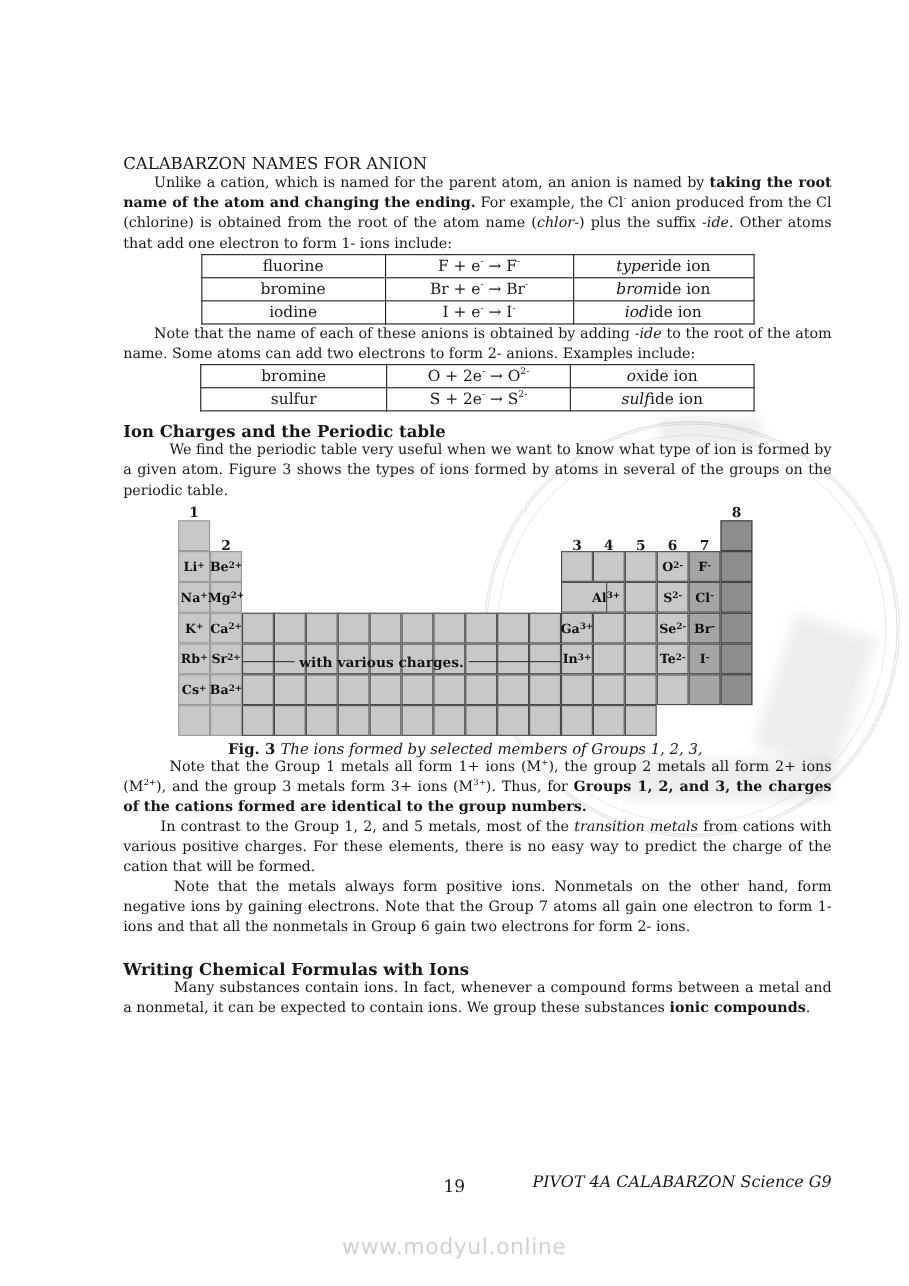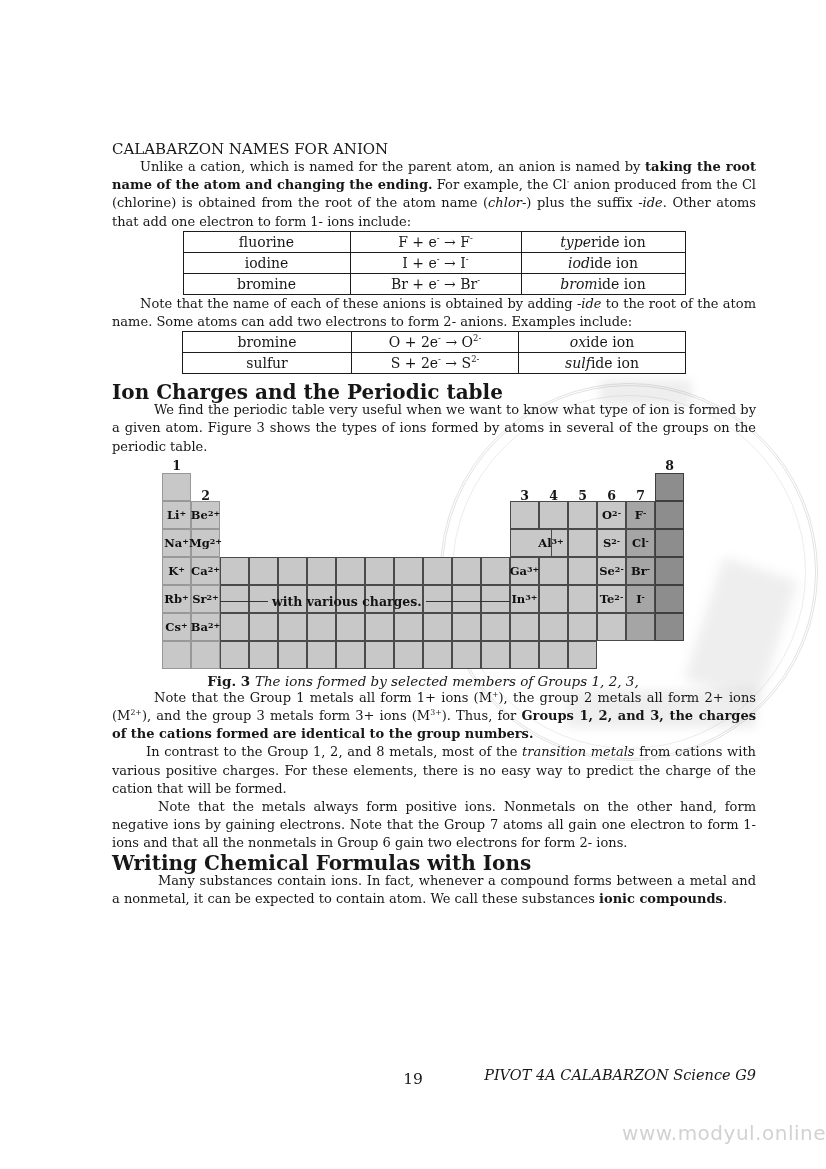--- a/index.html
+++ b/index.html
@@ -2,38 +2,38 @@
 <html><head>
 <meta charset="utf-8">
 <style>
   html,body{margin:0;padding:0;background:#e8e8e8;}
   .page{
     position:relative;width:826px;height:1169px;margin:0 auto;background:#ffffff;
     font-family:"DejaVu Serif",serif;color:#171717;overflow:hidden;
   }
   .content{position:absolute;left:112px;top:140px;width:644px;}
   .h-caps{font-size:15px;font-weight:normal;margin:0;line-height:18px;}
-  .h-bold{font-size:20px;font-weight:bold;margin:0;line-height:18px;}
+  .h-bold{font-size:15px;font-weight:bold;margin:0;line-height:18px;}
   p.body{font-size:13px;line-height:18.2px;text-align:justify;margin:0;}
   .st-b{font-weight:bold;}
   .st-i{font-style:italic;}
   sup{font-size:0.6em;line-height:0;vertical-align:super;}
 
   
   table.datatable{border-collapse:collapse;margin:0 auto;font-size:14px;}
   table.datatable td{border:1.6px solid #1c1c1c;text-align:center;padding:0 24px;height:20px;}
   .t-one{margin-top:6px;}
   .t-one td:nth-child(1){width:118px;}
   .t-one td:nth-child(2){width:122px;}
   .t-one td:nth-child(3){width:115px;}
   .t-two{margin-top:1px;}
   .t-two td:nth-child(1){width:120px;}
   .t-two td:nth-child(2){width:118px;}
   .t-two td:nth-child(3){width:118px;}
-  .mt5{margin-top:1px;} .mt8{margin-top:8px;} .mt9{margin-top:9px;}
+  .mt5{margin-top:19px;} .mt8{margin-top:8px;} .mt9{margin-top:9px;}
   .mt11{margin-top:11px;} .mt1{margin-top:1px;}
 
   
   .figure{position:relative;margin:2px 0 0 50px;width:522px;height:211px;}
   .fig-cell{
     position:absolute;width:29px;height:28px;box-sizing:border-box;
     border:1.2px solid #4a4a4a;background:#c8c8c8;
     display:flex;align-items:center;justify-content:center;
     font-weight:bold;font-size:11.5px;color:#101010;
   }
@@ -49,21 +49,21 @@
   .trans-line1{text-align:center;}
   .trans-line2{display:flex;align-items:center;}
   .trans-line2 .rule{height:1.5px;background:#333;}
   .trans-line2 .rule.left{width:48px;margin-right:4px;}
   .trans-line2 .rule.right{flex:1;margin-left:4px;}
   .fig-caption{width:522px;margin:4px 0 0 50px;text-align:center;font-size:13.5px;line-height:16px;}
 
   
   .page-number{position:absolute;left:0;top:1070px;width:826px;text-align:center;font-size:15.5px;}
   .book-title{position:absolute;right:70px;top:1067px;font-size:14.5px;font-style:italic;}
-  .site-watermark{position:absolute;left:0;top:1121px;width:826px;text-align:right;
+  .site-watermark{position:absolute;left:0;top:1121px;width:826px;text-align:center;
     font-family:"DejaVu Sans",sans-serif;font-size:20px;color:#d2d2d2;letter-spacing:0.5px;}
 
   
   .stamp{position:absolute;left:440px;top:383px;width:372px;height:372px;
     border:3px double rgba(125,125,125,0.22);border-radius:50%;pointer-events:none;}
   .stamp::after{content:"";position:absolute;left:9px;top:9px;right:9px;bottom:9px;
     border:1px solid rgba(125,125,125,0.15);border-radius:50%;}
   .blob{position:absolute;background:rgba(150,150,150,0.16);pointer-events:none;}
   .blob.b1{left:702px;top:566px;width:78px;height:128px;filter:blur(6px);transform:rotate(18deg);}
   .blob.b2{left:566px;top:690px;width:190px;height:38px;filter:blur(5px);}
@@ -86,28 +86,28 @@
     <p class="body mt1" style="text-indent:28px;"><span>Unlike a cation, which is named for the parent atom, an anion is named by </span><span class="st-b">taking the root name of the atom and changing the ending.</span><span> For example, the Cl</span><sup>-</sup><span> anion produced from the Cl (chlorine) is obtained from the root of the atom name (</span><span class="st-i">chlor-</span><span>) plus the suffix </span><span class="st-i">-ide</span><span>. Other atoms that add one electron to form 1- ions include:</span></p>
 
     <table class="datatable t-one">
       <tbody>
           <tr>
             <td><span>fluorine</span></td>
             <td><span>F + e</span><sup>-</sup><span> → F</span><sup>-</sup></td>
             <td><span class="st-i">type</span><span>ride ion</span></td>
           </tr>
           <tr>
+            <td><span>bromine</span></td>
+            <td><span>Br + e</span><sup>-</sup><span> → Br</span><sup>-</sup></td>
+            <td><span class="st-i">brom</span><span>ide ion</span></td>
+          </tr>
+          <tr>
             <td><span>iodine</span></td>
             <td><span>I + e</span><sup>-</sup><span> → I</span><sup>-</sup></td>
             <td><span class="st-i">iod</span><span>ide ion</span></td>
-          </tr>
-          <tr>
-            <td><span>bromine</span></td>
-            <td><span>Br + e</span><sup>-</sup><span> → Br</span><sup>-</sup></td>
-            <td><span class="st-i">brom</span><span>ide ion</span></td>
           </tr>
         </tbody>
     </table>
 
     <p class="body mt5" style="text-indent:28px;"><span>Note that the name of each of these anions is obtained by adding </span><span class="st-i">-ide</span><span> to the root of the atom name. Some atoms can add two electrons to form 2- anions. Examples include:</span></p>
 
     <table class="datatable t-two">
       <tbody>
           <tr>
             <td><span>bromine</span></td>
@@ -230,27 +230,27 @@
           <span>with various charges.</span>
           <span class="rule right"></span>
         </div>
       </div>
     </div>
 
     <div class="fig-caption"><span class="st-b">Fig. 3 </span><span class="st-i">The ions formed by selected members of Groups 1, 2, 3,</span></div>
 
     <p class="body mt8" style="text-indent:42px;"><span>Note that the Group 1 metals all form 1+ ions (M</span><sup>+</sup><span>), the group 2 metals all form 2+ ions (M</span><sup>2+</sup><span>), and the group 3 metals form 3+ ions (M</span><sup>3+</sup><span>). Thus, for </span><span class="st-b">Groups 1, 2, and 3, the charges of the cations formed are identical to the group numbers.</span></p>
 
-    <p class="body mt11" style="text-indent:34px;"><span>In contrast to the Group 1, 2, and 8 metals, most of the </span><span class="st-i">transition metals</span><span> from cations with various positive charges. For these elements, there is no easy way to predict the charge of the cation that will be formed.</span></p>
+    <p class="body mt11" style="text-indent:34px;"><span>In contrast to the Group 1, 2, and 5 metals, most of the </span><span class="st-i">transition metals</span><span> from cations with various positive charges. For these elements, there is no easy way to predict the charge of the cation that will be formed.</span></p>
 
     <p class="body mt11" style="text-indent:46px;"><span>Note that the metals always form positive ions. Nonmetals on the other hand, form negative ions by gaining electrons. Note that the Group 7 atoms all gain one electron to form 1- ions and that all the nonmetals in Group 6 gain two electrons for form 2- ions.</span></p>
 
     <h2 class="h-bold mt5">Writing Chemical Formulas with Ions</h2>
 
-    <p class="body" style="text-indent:46px;"><span>Many substances contain ions. In fact, whenever a compound forms between a metal and a nonmetal, it can be expected to contain atom. We call these substances </span><span class="st-b">ionic compounds</span><span>.</span></p>
+    <p class="body" style="text-indent:46px;"><span>Many substances contain ions. In fact, whenever a compound forms between a metal and a nonmetal, it can be expected to contain ions. We group these substances </span><span class="st-b">ionic compounds</span><span>.</span></p>
 
   </div>
 
   <div class="page-number">19</div>
   <div class="book-title">PIVOT 4A CALABARZON Science G9</div>
   <div class="site-watermark">www.modyul.online</div>
 
 </div>
 
 </body></html>

